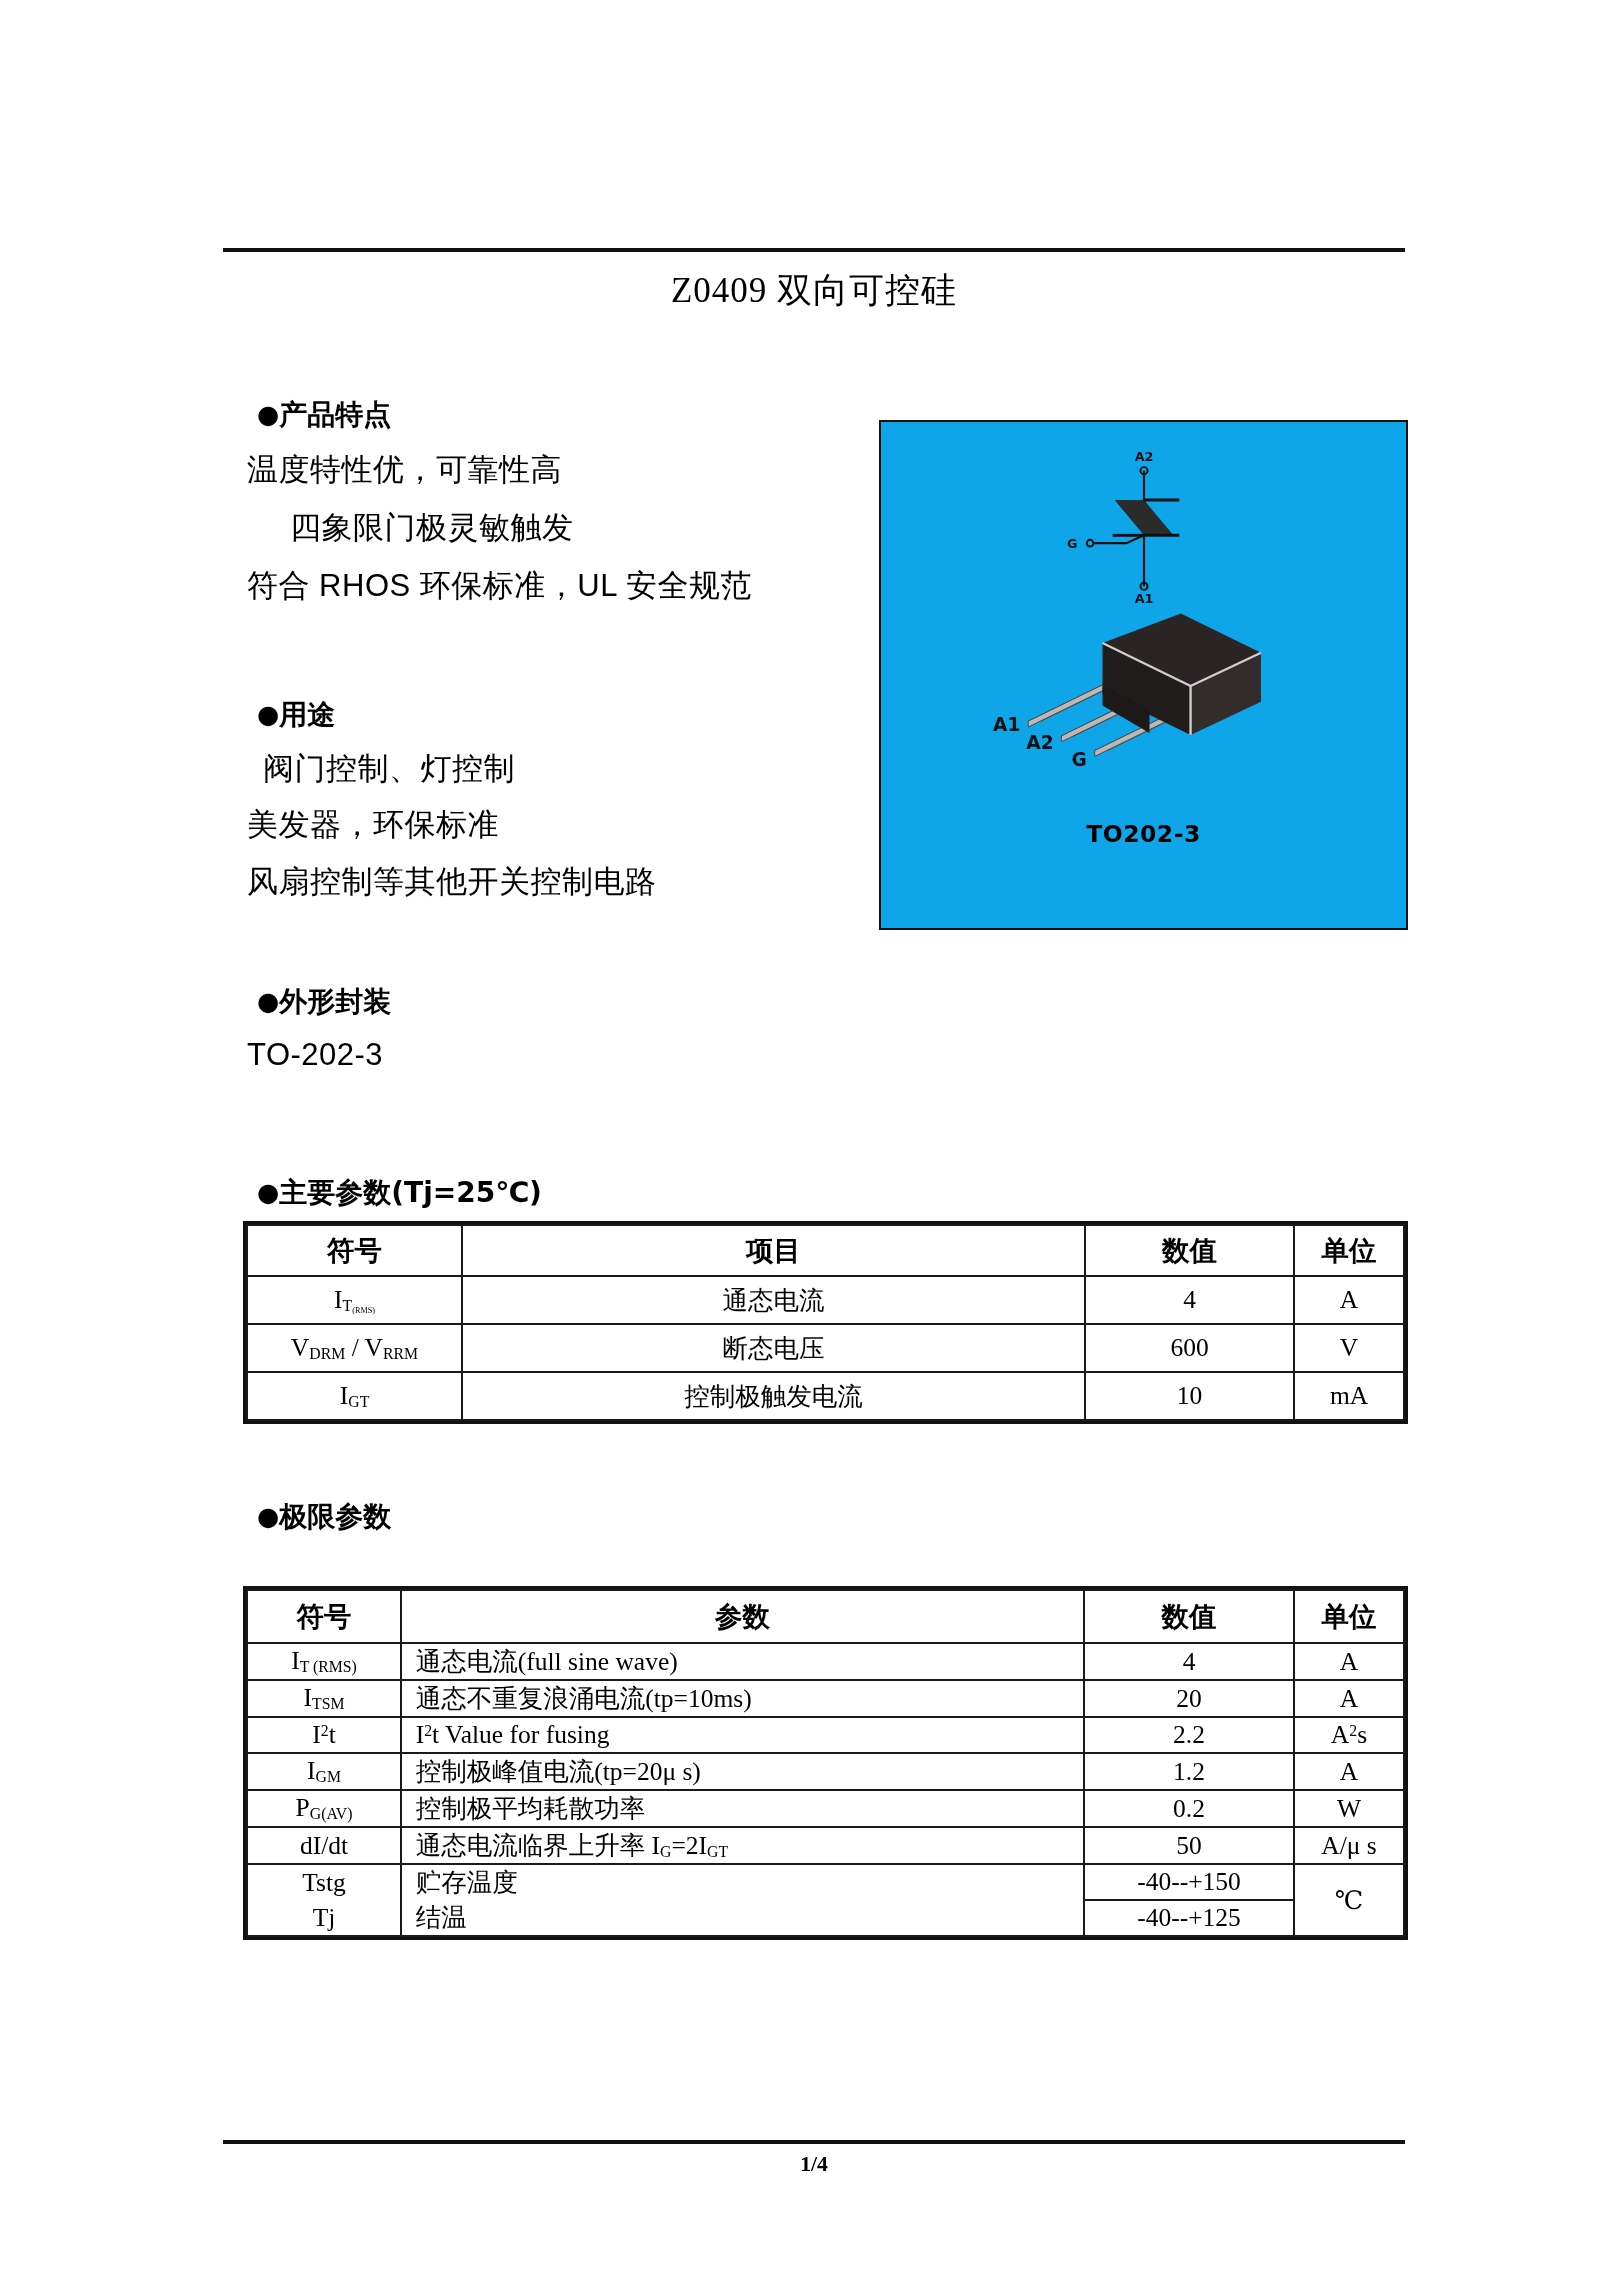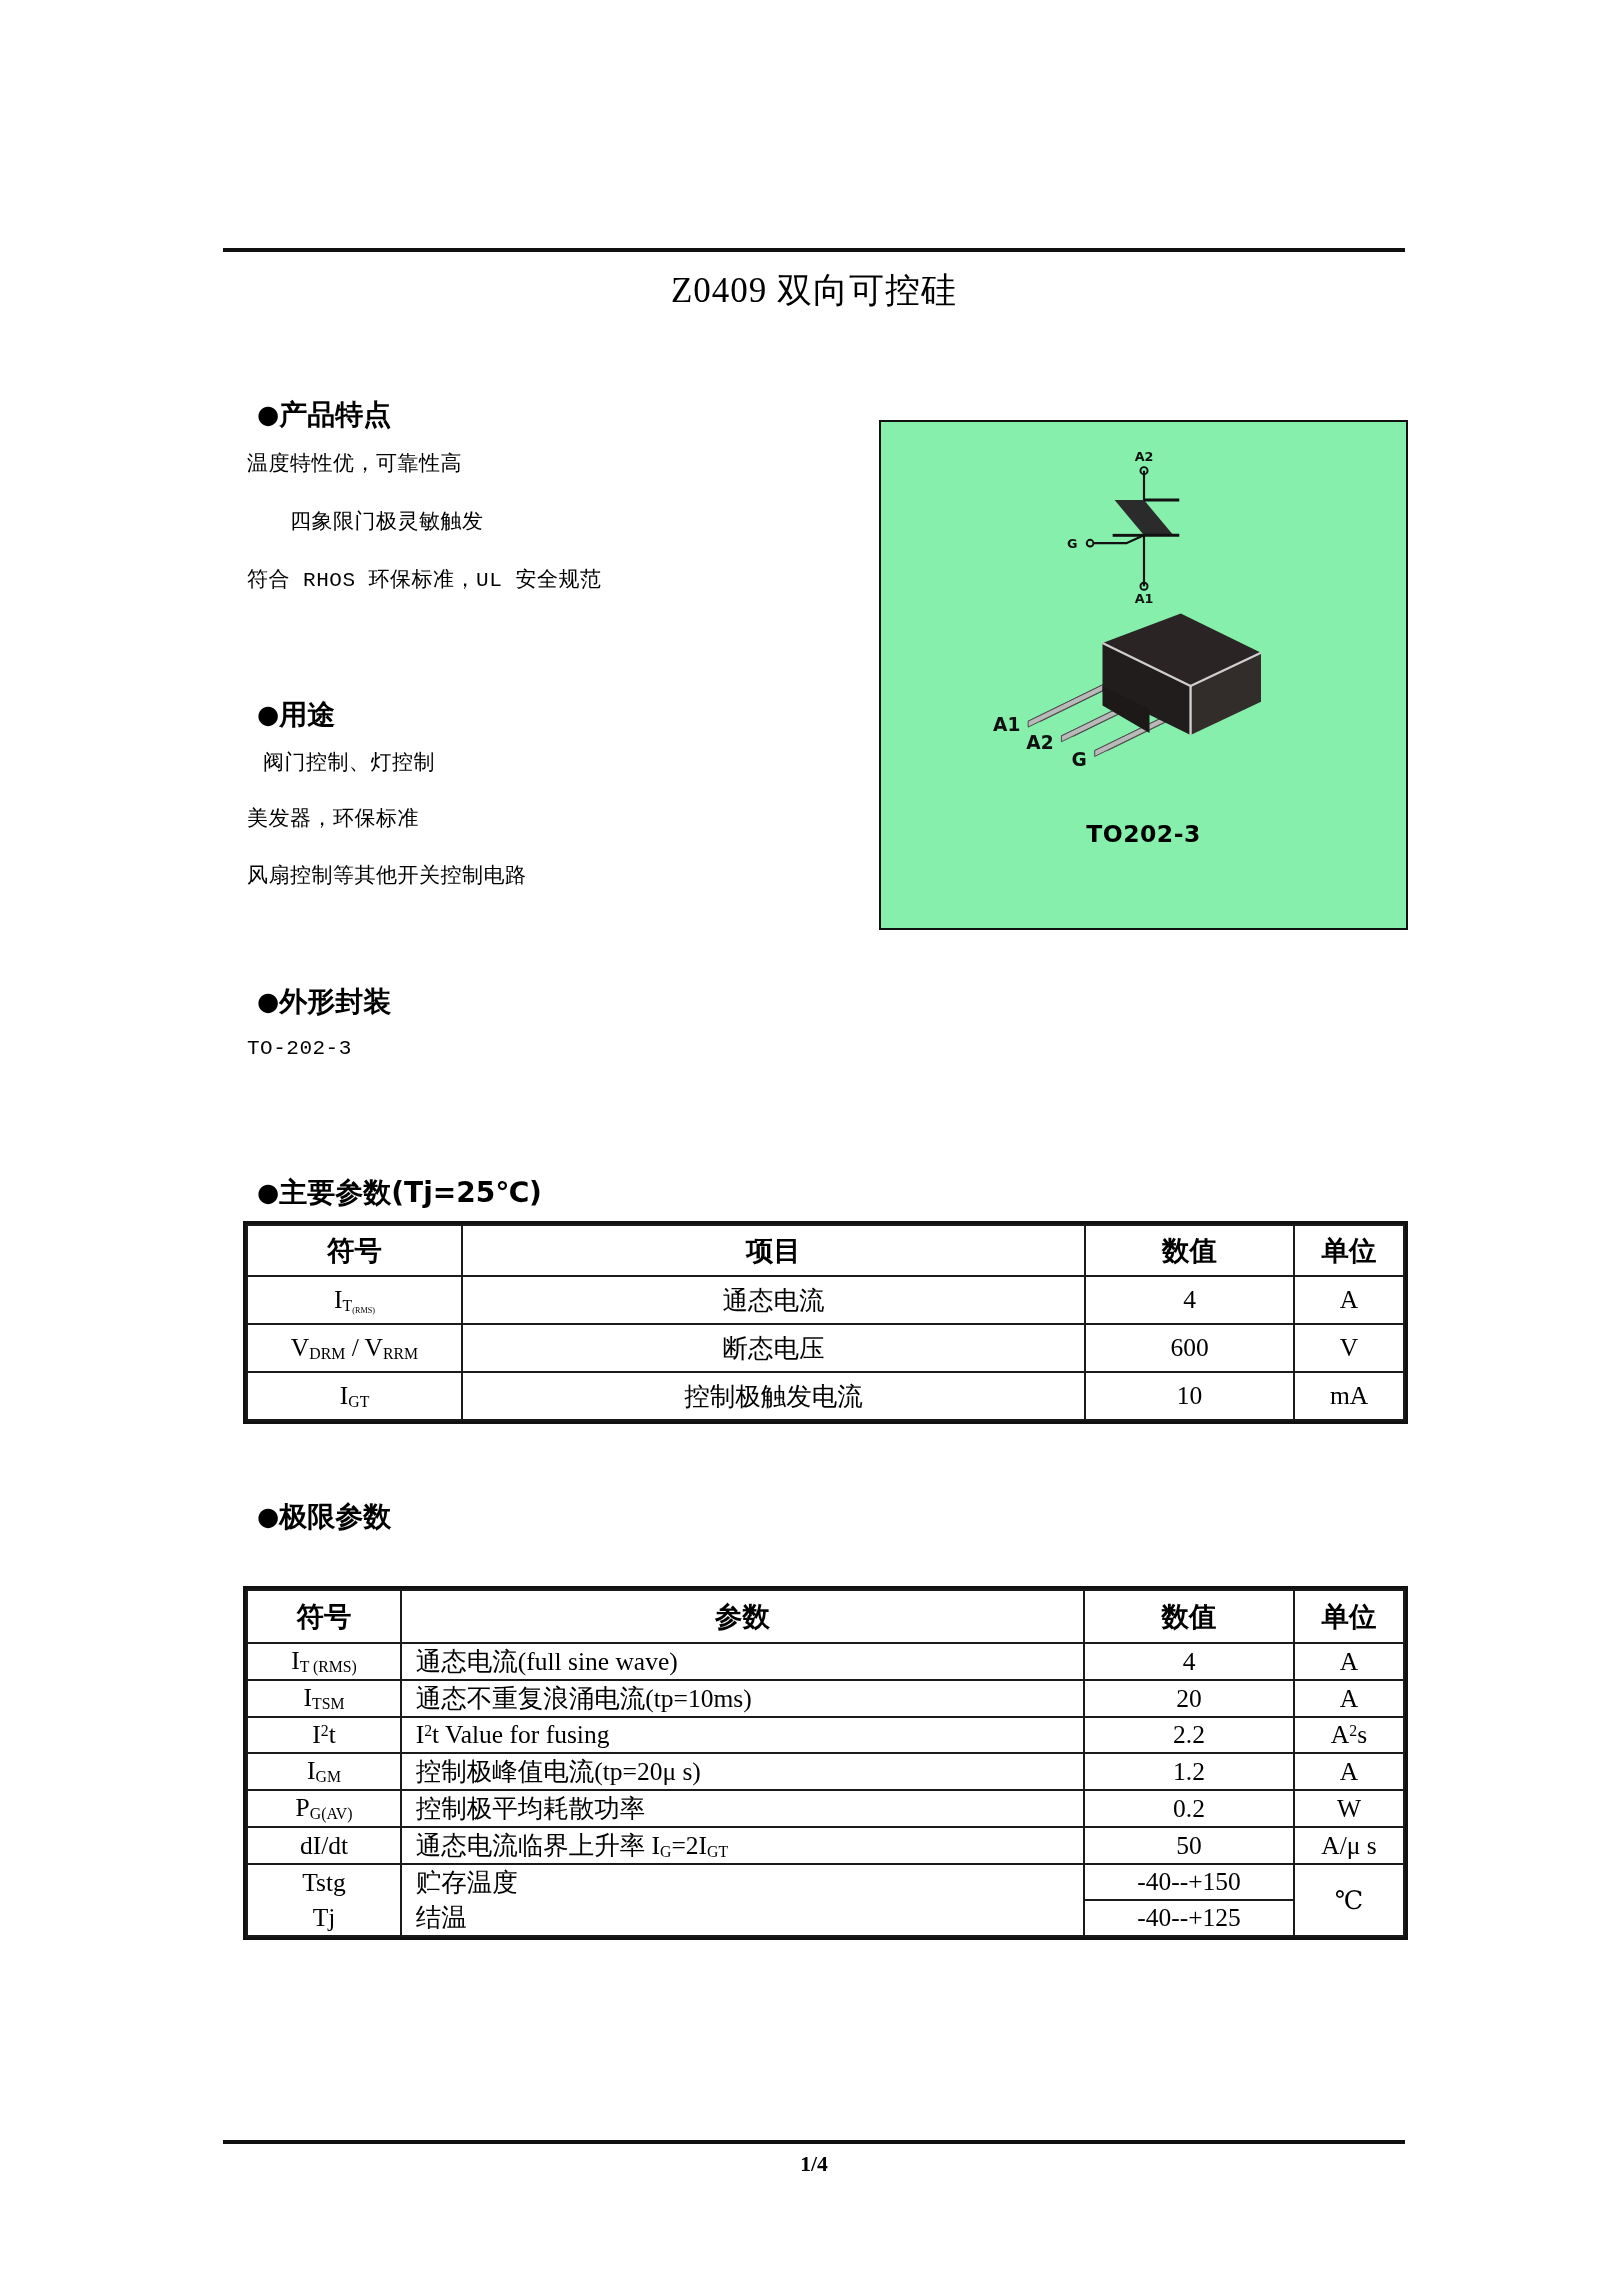--- a/index.html
+++ b/index.html
@@ -42,31 +42,31 @@
     white-space:nowrap;
   }
   .sec-head .bullet{
     font-size:25.5px;
     vertical-align:1px;
   }
 
   
   .btext{
     position:absolute;
-    font-size:21px;
-    font-family:Liberation Mono, monospace;
+    font-size:31px;
+    font-family:Liberation Sans, sans-serif;
     white-space:nowrap;
     letter-spacing:0.5px;
   }
 
   
   .figbox{
     position:absolute;left:879px;top:420px;width:529px;height:510px;
     border:2.9px solid #111;
-    background:#86efac;
+    background:#0ea5e9;
     box-sizing:border-box;
   }
   .fig-caption{
     position:absolute;left:0;right:0;top:398px;
     text-align:center;
     font-size:23.5px;
     font-weight:bold;
     font-family:"DejaVu Sans","Liberation Sans",sans-serif;
     letter-spacing:0.5px;
   }

